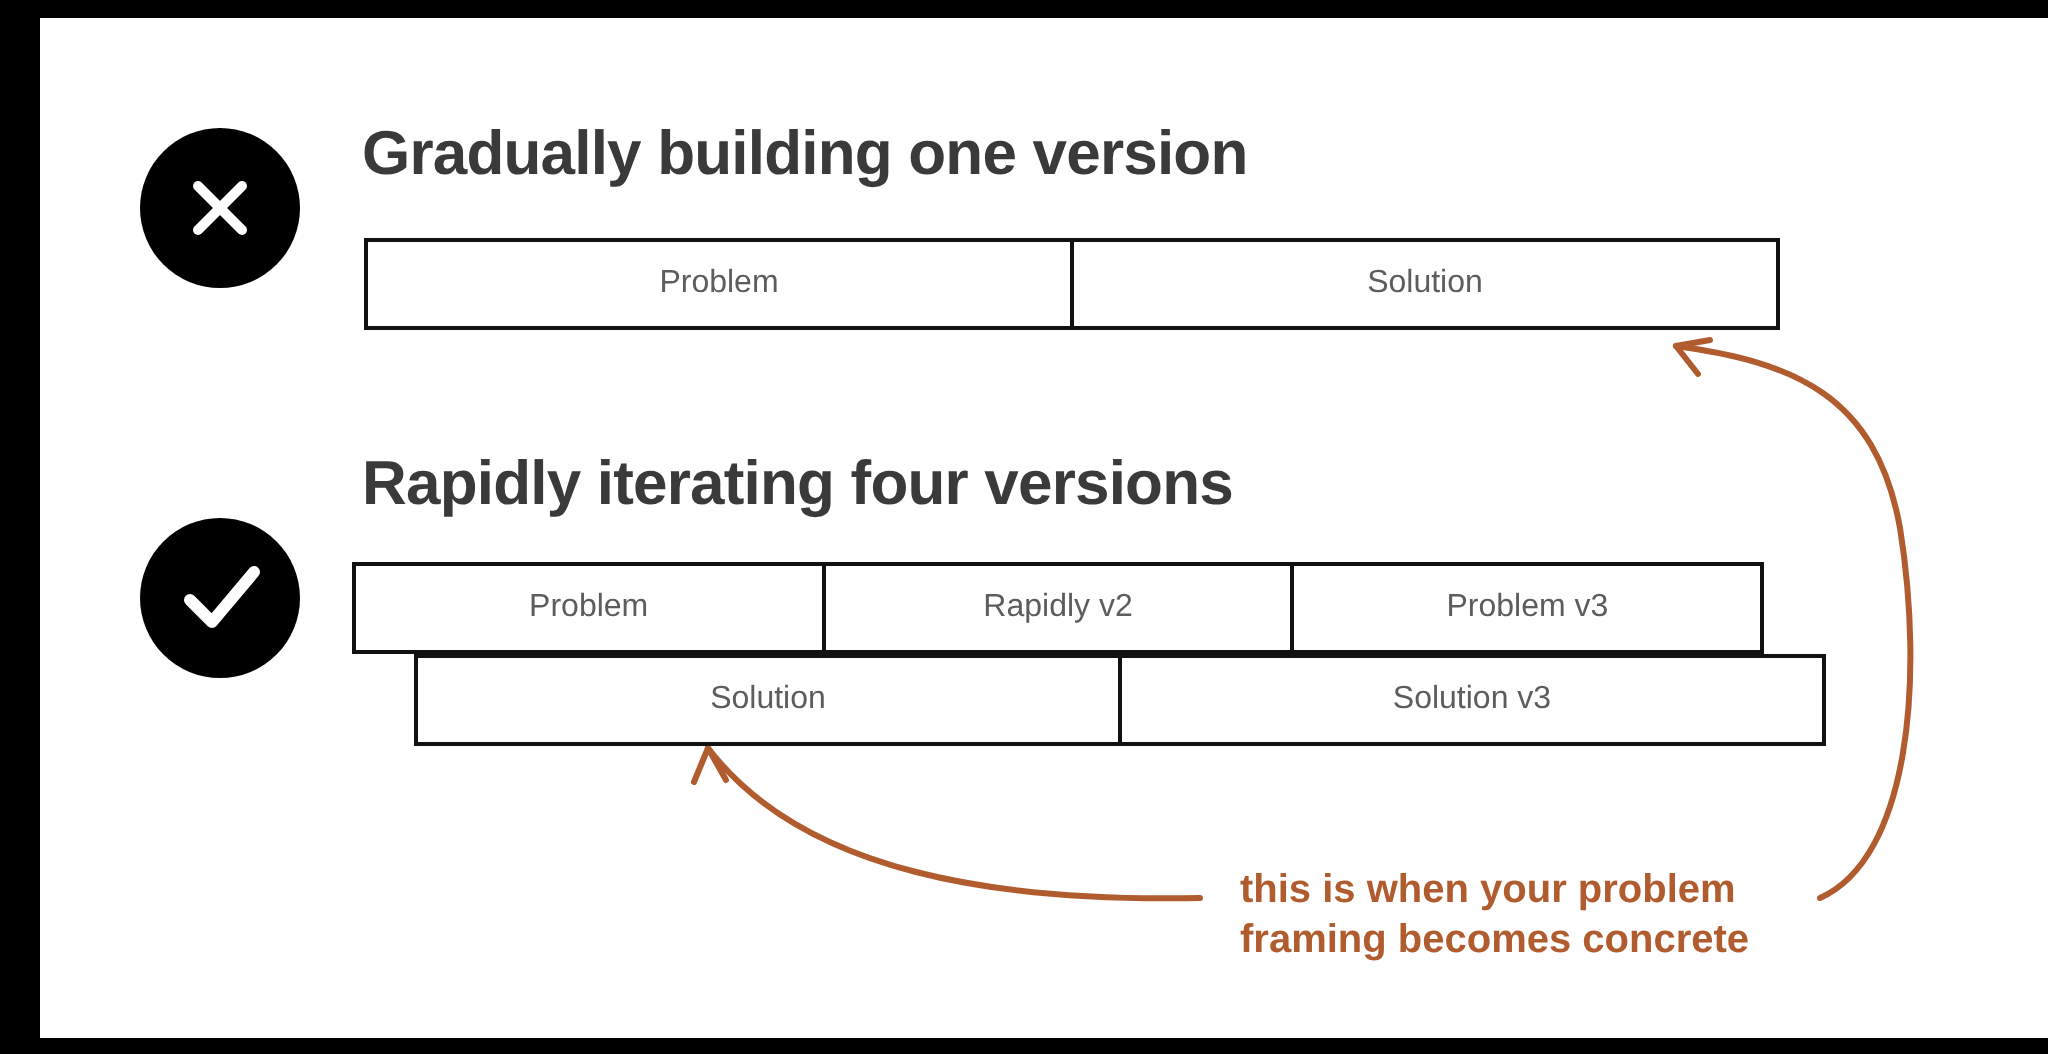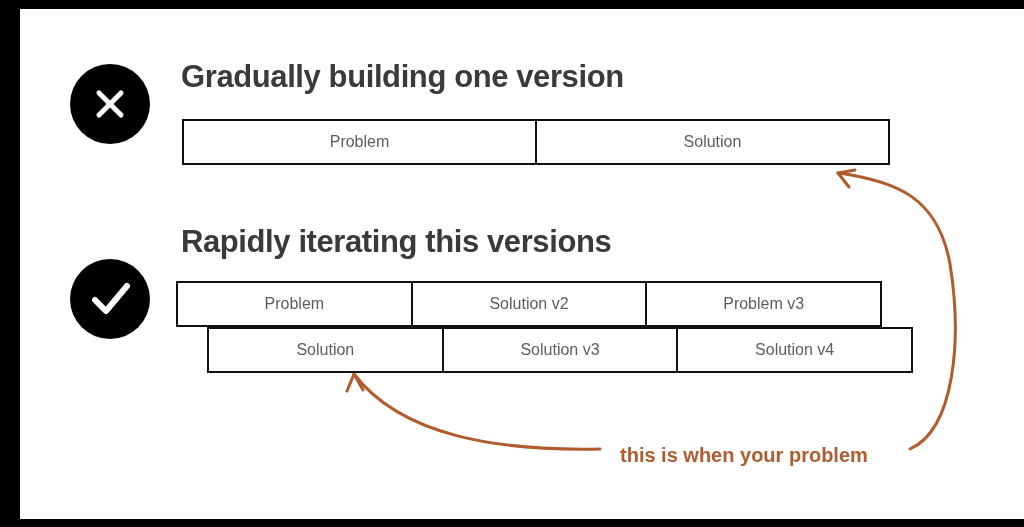--- a/index.html
+++ b/index.html
@@ -112,21 +112,20 @@
   
   #annotation {
     position: absolute;
     left: 600px;
     top: 424px;
     font-size: 20px;
     font-weight: bold;
     line-height: 25px;
     color: #b05c2e;
     white-space: nowrap;
-    margin-top: 10px;
   }
   #annotation div { display: block; }
 
   #arrows {
     position: absolute;
     left: 0; top: 0;
     width: 1006px;
     height: 510px;
     pointer-events: none;
   }
@@ -145,41 +144,41 @@
     </div>
 
     <div id="badge-check" class="badge">
       <svg width="80" height="80" viewBox="0 0 80 80">
         <polyline points="25,41 36,52 57,27" fill="none" stroke="#ffffff" stroke-width="6" stroke-linecap="round" stroke-linejoin="round"></polyline>
       </svg>
     </div>
 
     <div id="title-1" class="section-title">Gradually building one version</div>
 
-    <div id="title-2" class="section-title">Rapidly iterating this versions</div>
+    <div id="title-2" class="section-title">Rapidly iterating four versions</div>
 
     <div id="row-single" class="row">
       <div class="cell">Problem</div>
       <div class="cell">Solution</div>
     </div>
 
     <div id="row-problems" class="row">
       <div class="cell">Problem</div>
-      <div class="cell">Solution v2</div>
+      <div class="cell">Rapidly v2</div>
       <div class="cell">Problem v3</div>
     </div>
 
     <div id="row-solutions" class="row">
       <div class="cell">Solution</div>
       <div class="cell">Solution v3</div>
-      <div class="cell">Solution v4</div>
     </div>
 
     <div id="annotation">
       <div>this is when your problem</div>
+      <div>framing becomes concrete</div>
     </div>
 
     <svg id="arrows" viewBox="0 0 1006 510">
 
       <g>
         <path d="M 890 440 C 935 420 942 330 930 255 C 918 188 876 172 818 164" fill="none" stroke="#b05c2e" stroke-width="3" stroke-linecap="round"></path>
         <path d="M 818 164 L 835 161 M 818 164 L 829 178" fill="none" stroke="#b05c2e" stroke-width="3" stroke-linecap="round" stroke-linejoin="round"></path>
       </g>
 
       <g>

